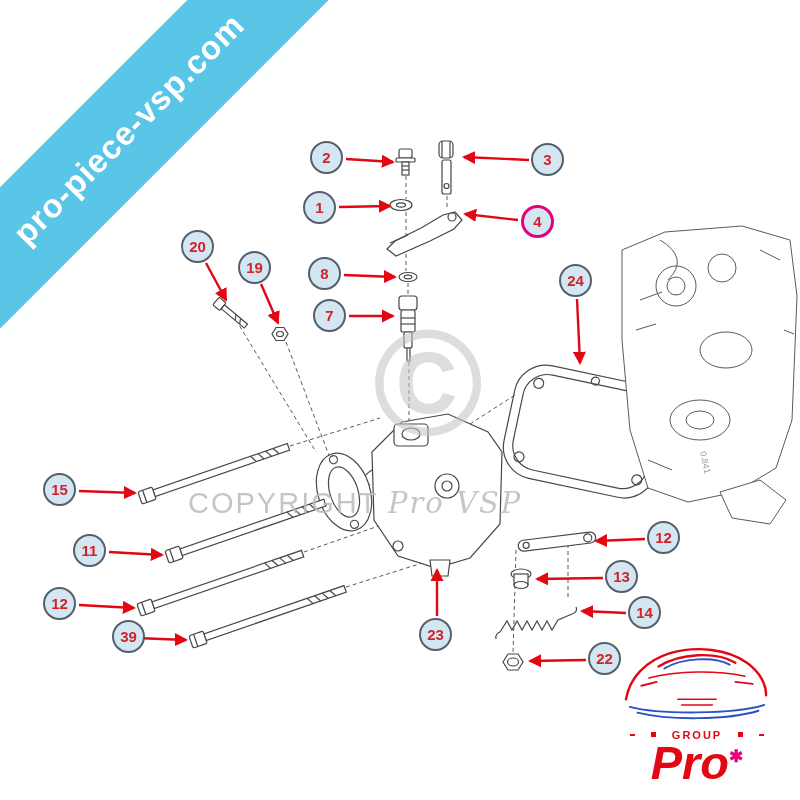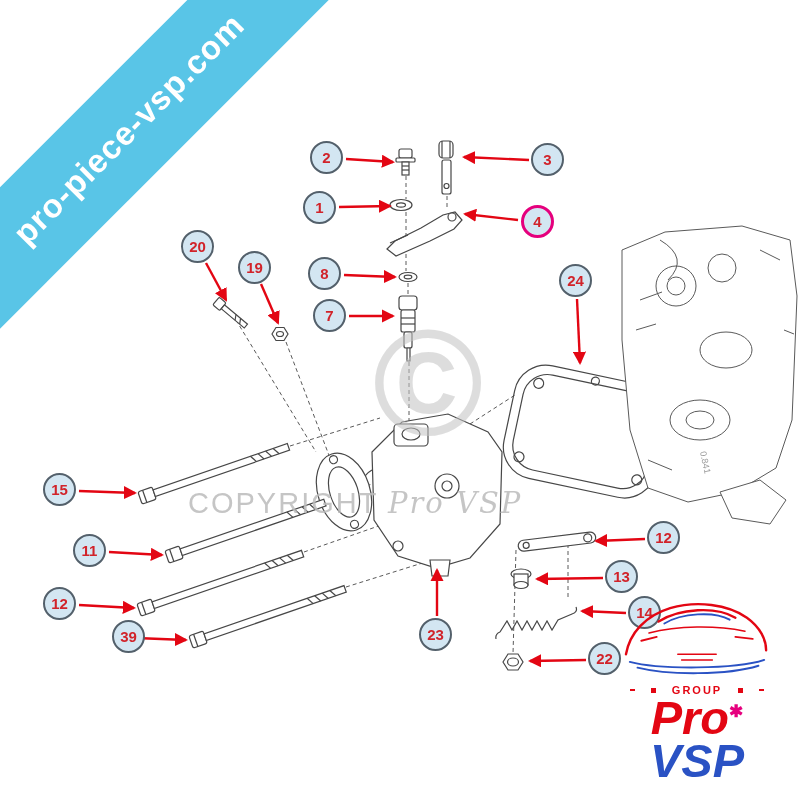--- a/index.html
+++ b/index.html
@@ -327,16 +327,15 @@
       </g>
     </svg>
     <div class="group-row">
       <div class="rule"></div>
       <div class="dot"></div>
       <span class="group-label">GROUP</span>
       <div class="dot"></div>
       <div class="rule"></div>
     </div>
     <div class="brand1"><span>Pro</span><span class="mark">✱</span></div>
-    <div class="brand2">VSP</div>
   </div>
 
 </div>
 
 </body></html>

